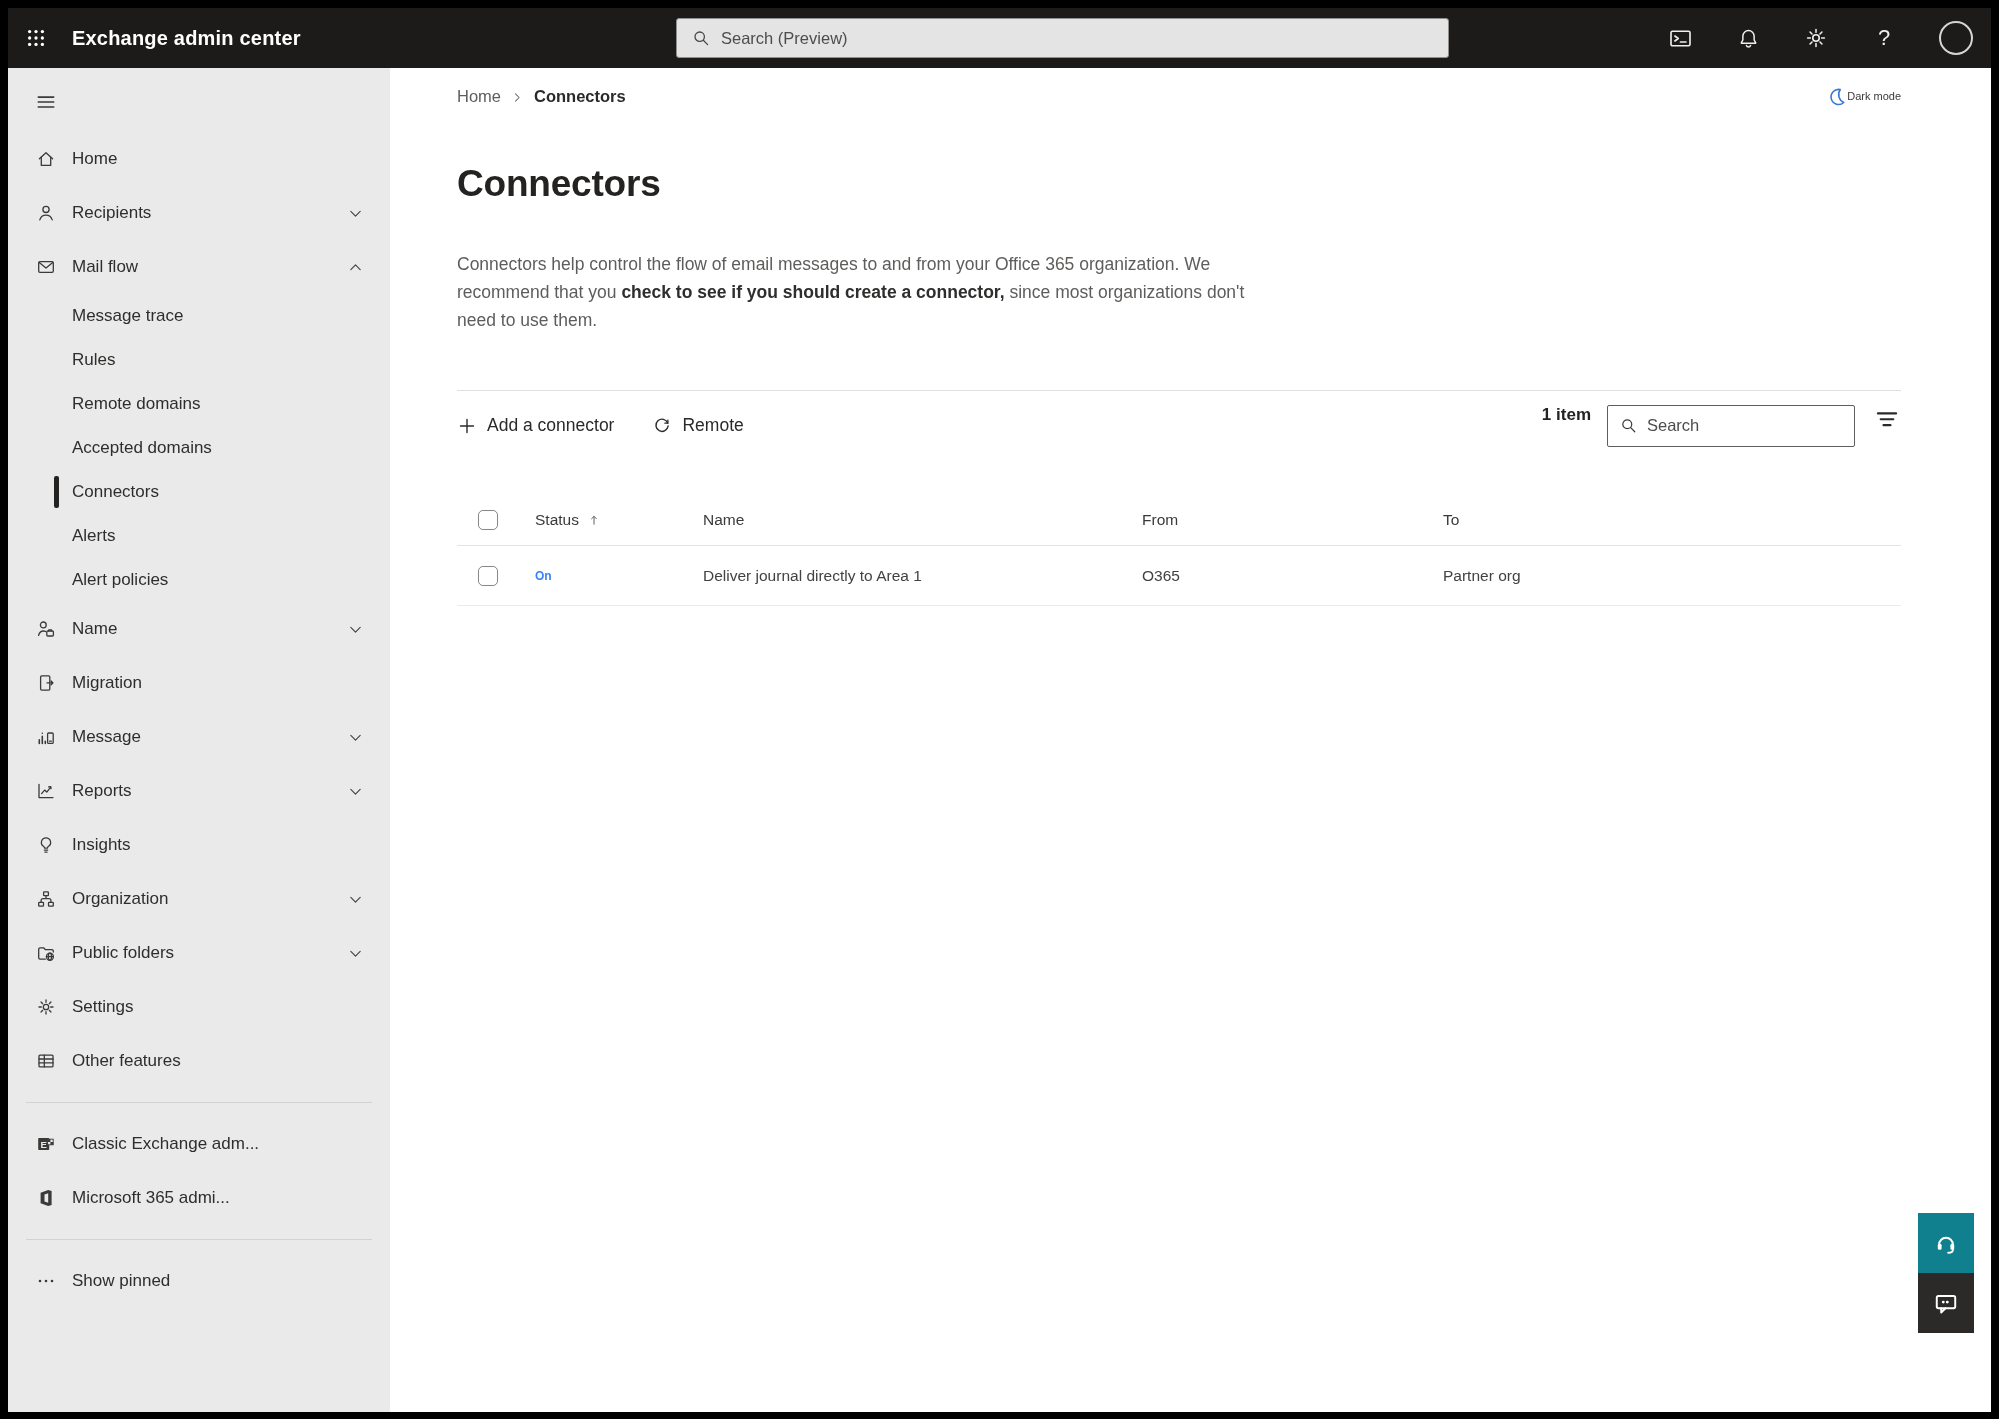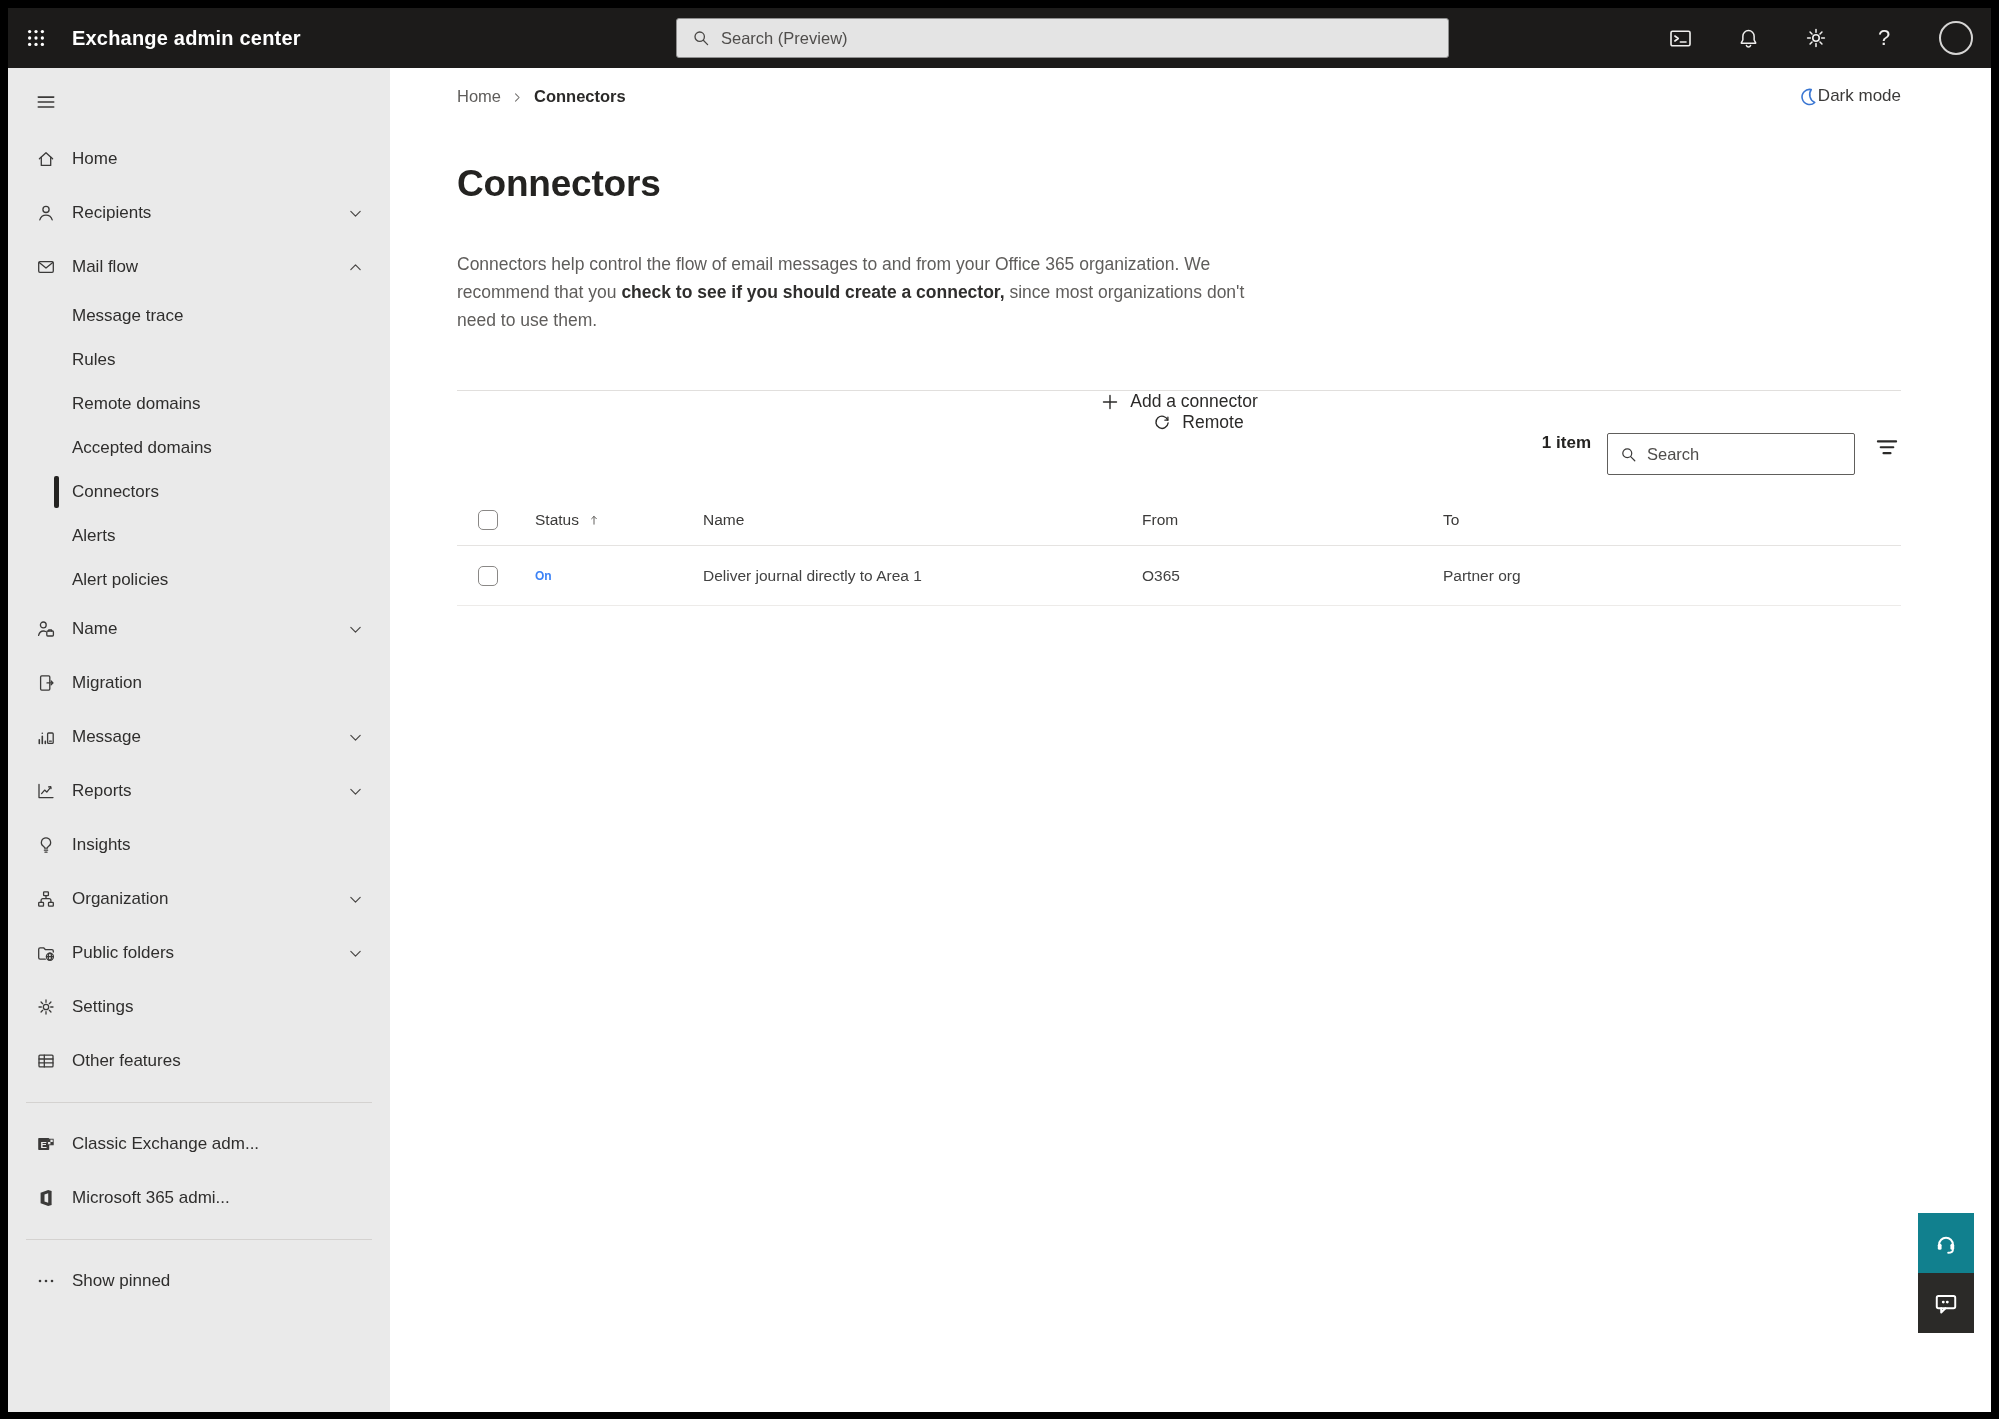--- a/index.html
+++ b/index.html
@@ -90,32 +90,32 @@
   .main {
     flex:1; background:#fff; padding:18px 90px 0 67px;
     position:relative; min-width:0;
   }
   .breadcrumb-row { display:flex; align-items:center; height:20px; font-size:16.5px; color:#5f5d5b; }
   .crumb-link { cursor:pointer; }
   .crumb-chev { width:13px; height:13px; margin:2px 10px 0 10px; color:#6e6c6a; }
   .crumb-current { color:#2b2a29; font-weight:600; }
   .darkmode-toggle {
     margin-left:auto; display:flex; align-items:center; 
-    color:#3b3a39; font-size:17px; cursor:pointer;
+    color:#3b3a39; font-size:11px; cursor:pointer;
   }
   .moon { width:21px; height:21px; }
 
   .page-title { font-size:37px; font-weight:700; color:#242321; margin-top:56px; line-height:44px; letter-spacing:-.2px; }
 
   .desc { margin-top:44px; width:795px; font-size:17.5px; line-height:28px; color:#5f5d5b; }
   .desc .em { color:#2f2e2d; font-weight:600; }
 
   .list-toolbar {
     margin-top:56px; border-top:1px solid #e1dfdd;
-    height:70px; display:flex; align-items:center;flex-direction:column;
+    height:70px; display:flex; align-items:center;
   }
   .tb-btn {
     display:flex; align-items:center; gap:10px;
     background:none; border:none; cursor:pointer;
     font-family:inherit; font-size:17.5px; color:#2b2a29;
   }
   .tb-btn .i { width:20px; height:20px; color:#2b2a29; }
   .tb-btn + .tb-btn { margin-left:38px; }
   .tb-right { margin-left:auto; display:flex; }
   .item-count { font-weight:700; font-size:17px; color:#242321; margin-right:16px; }

